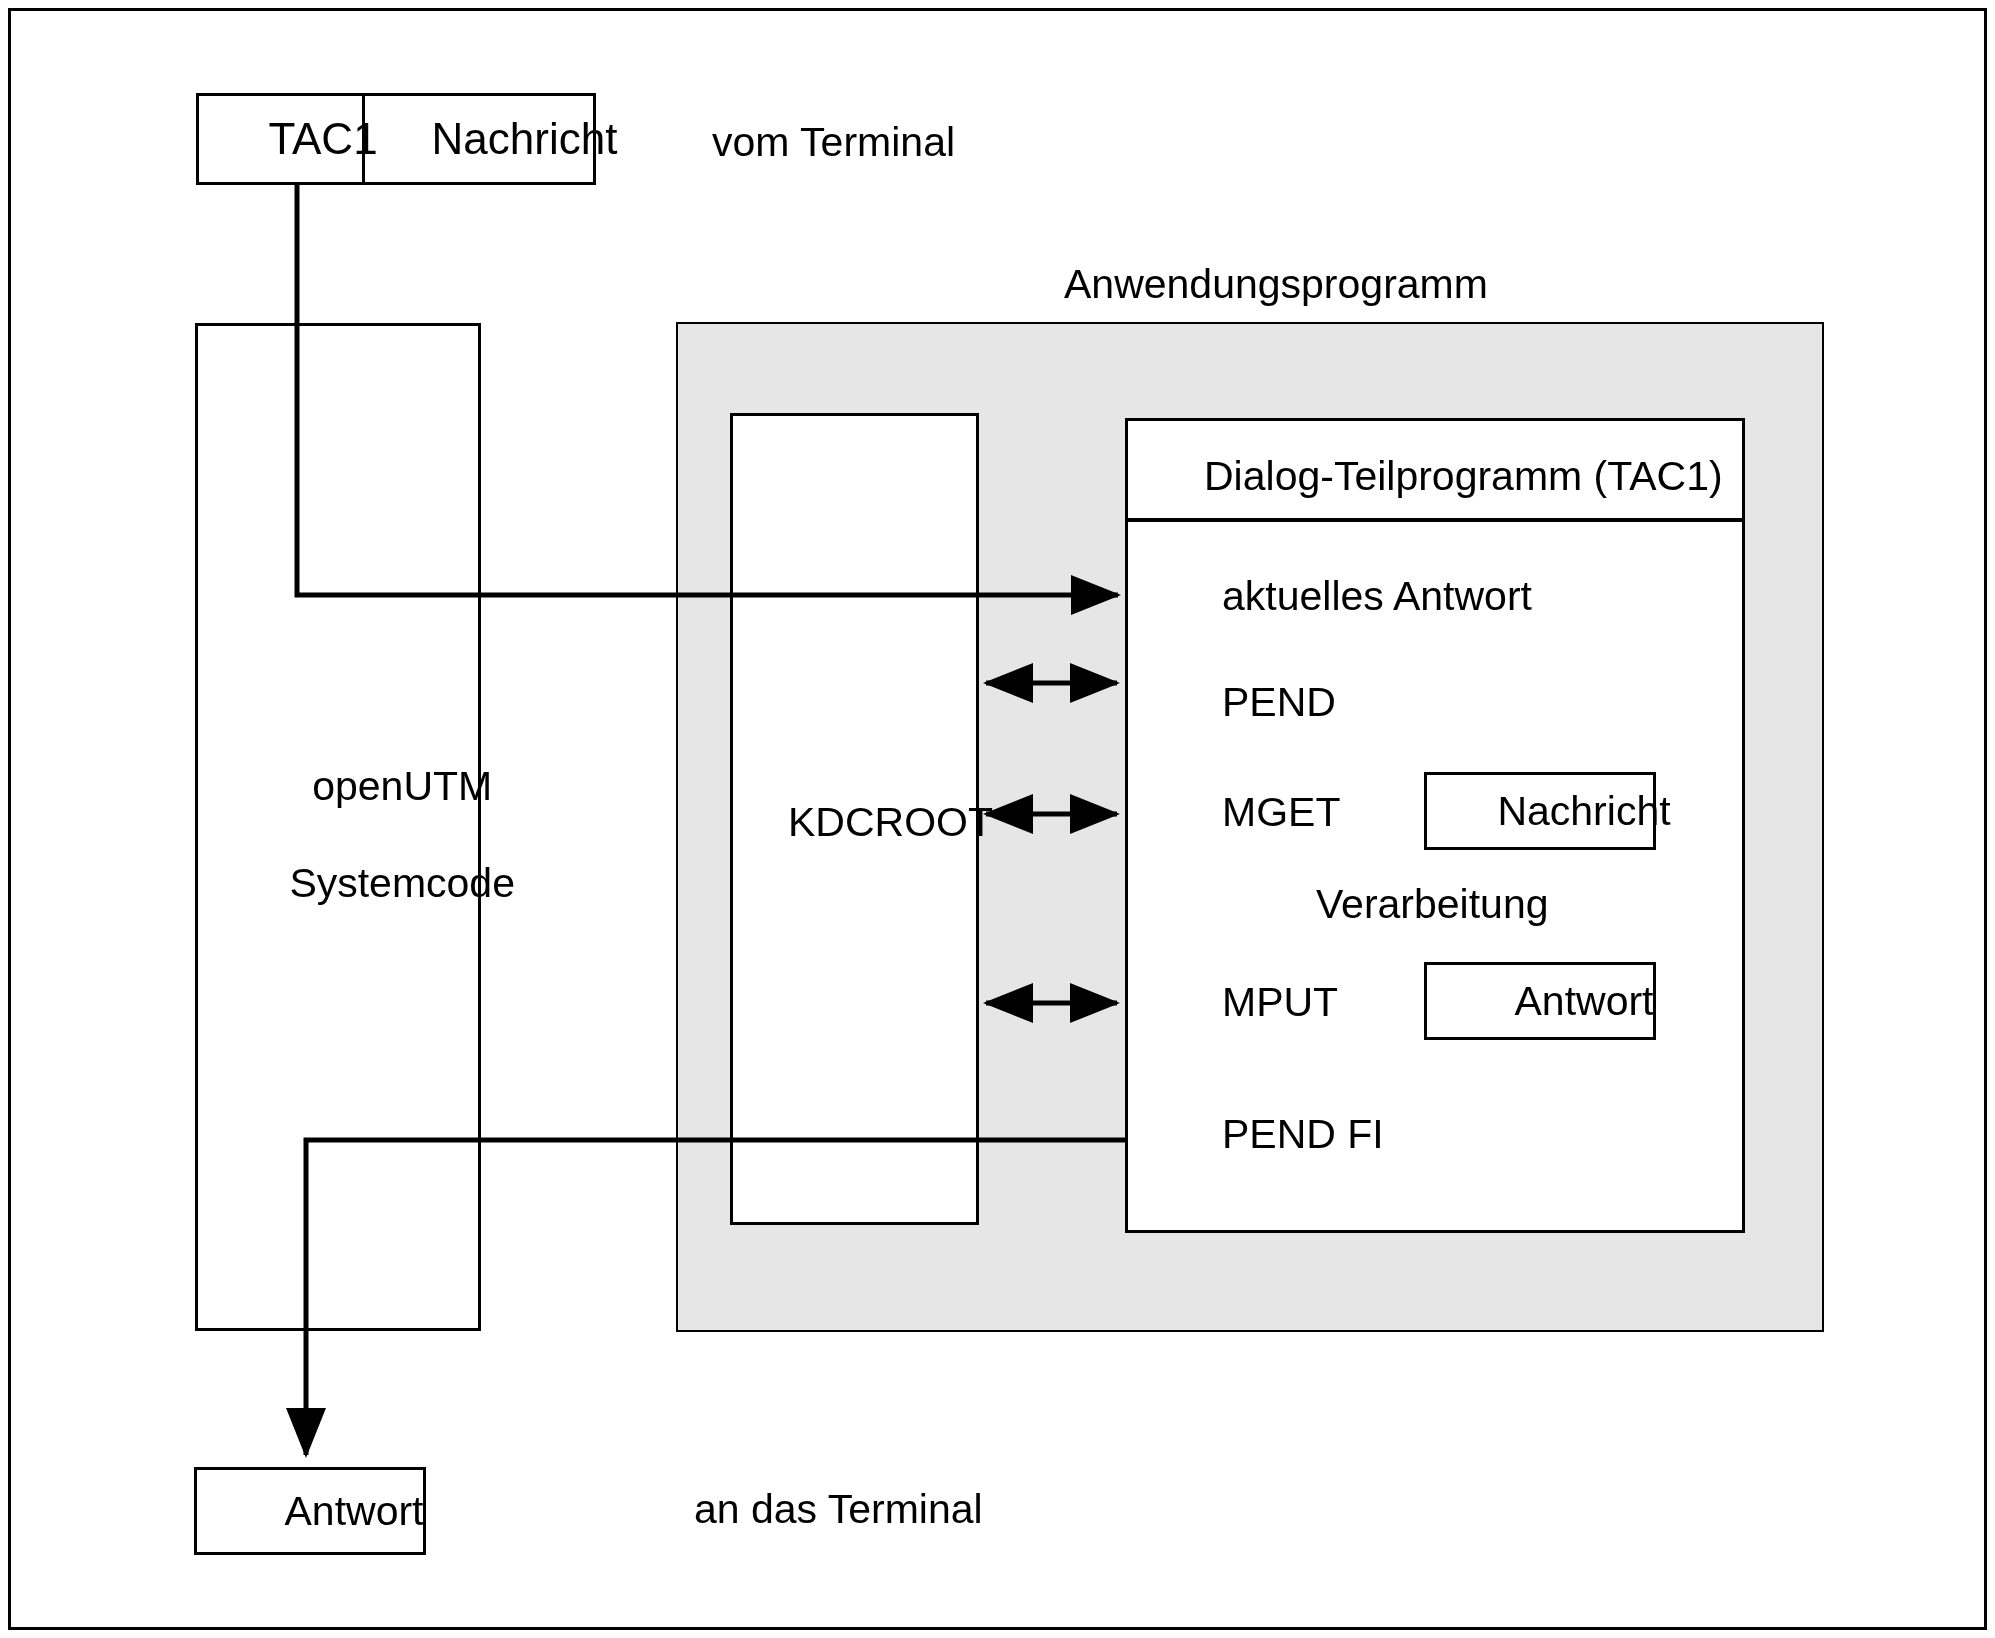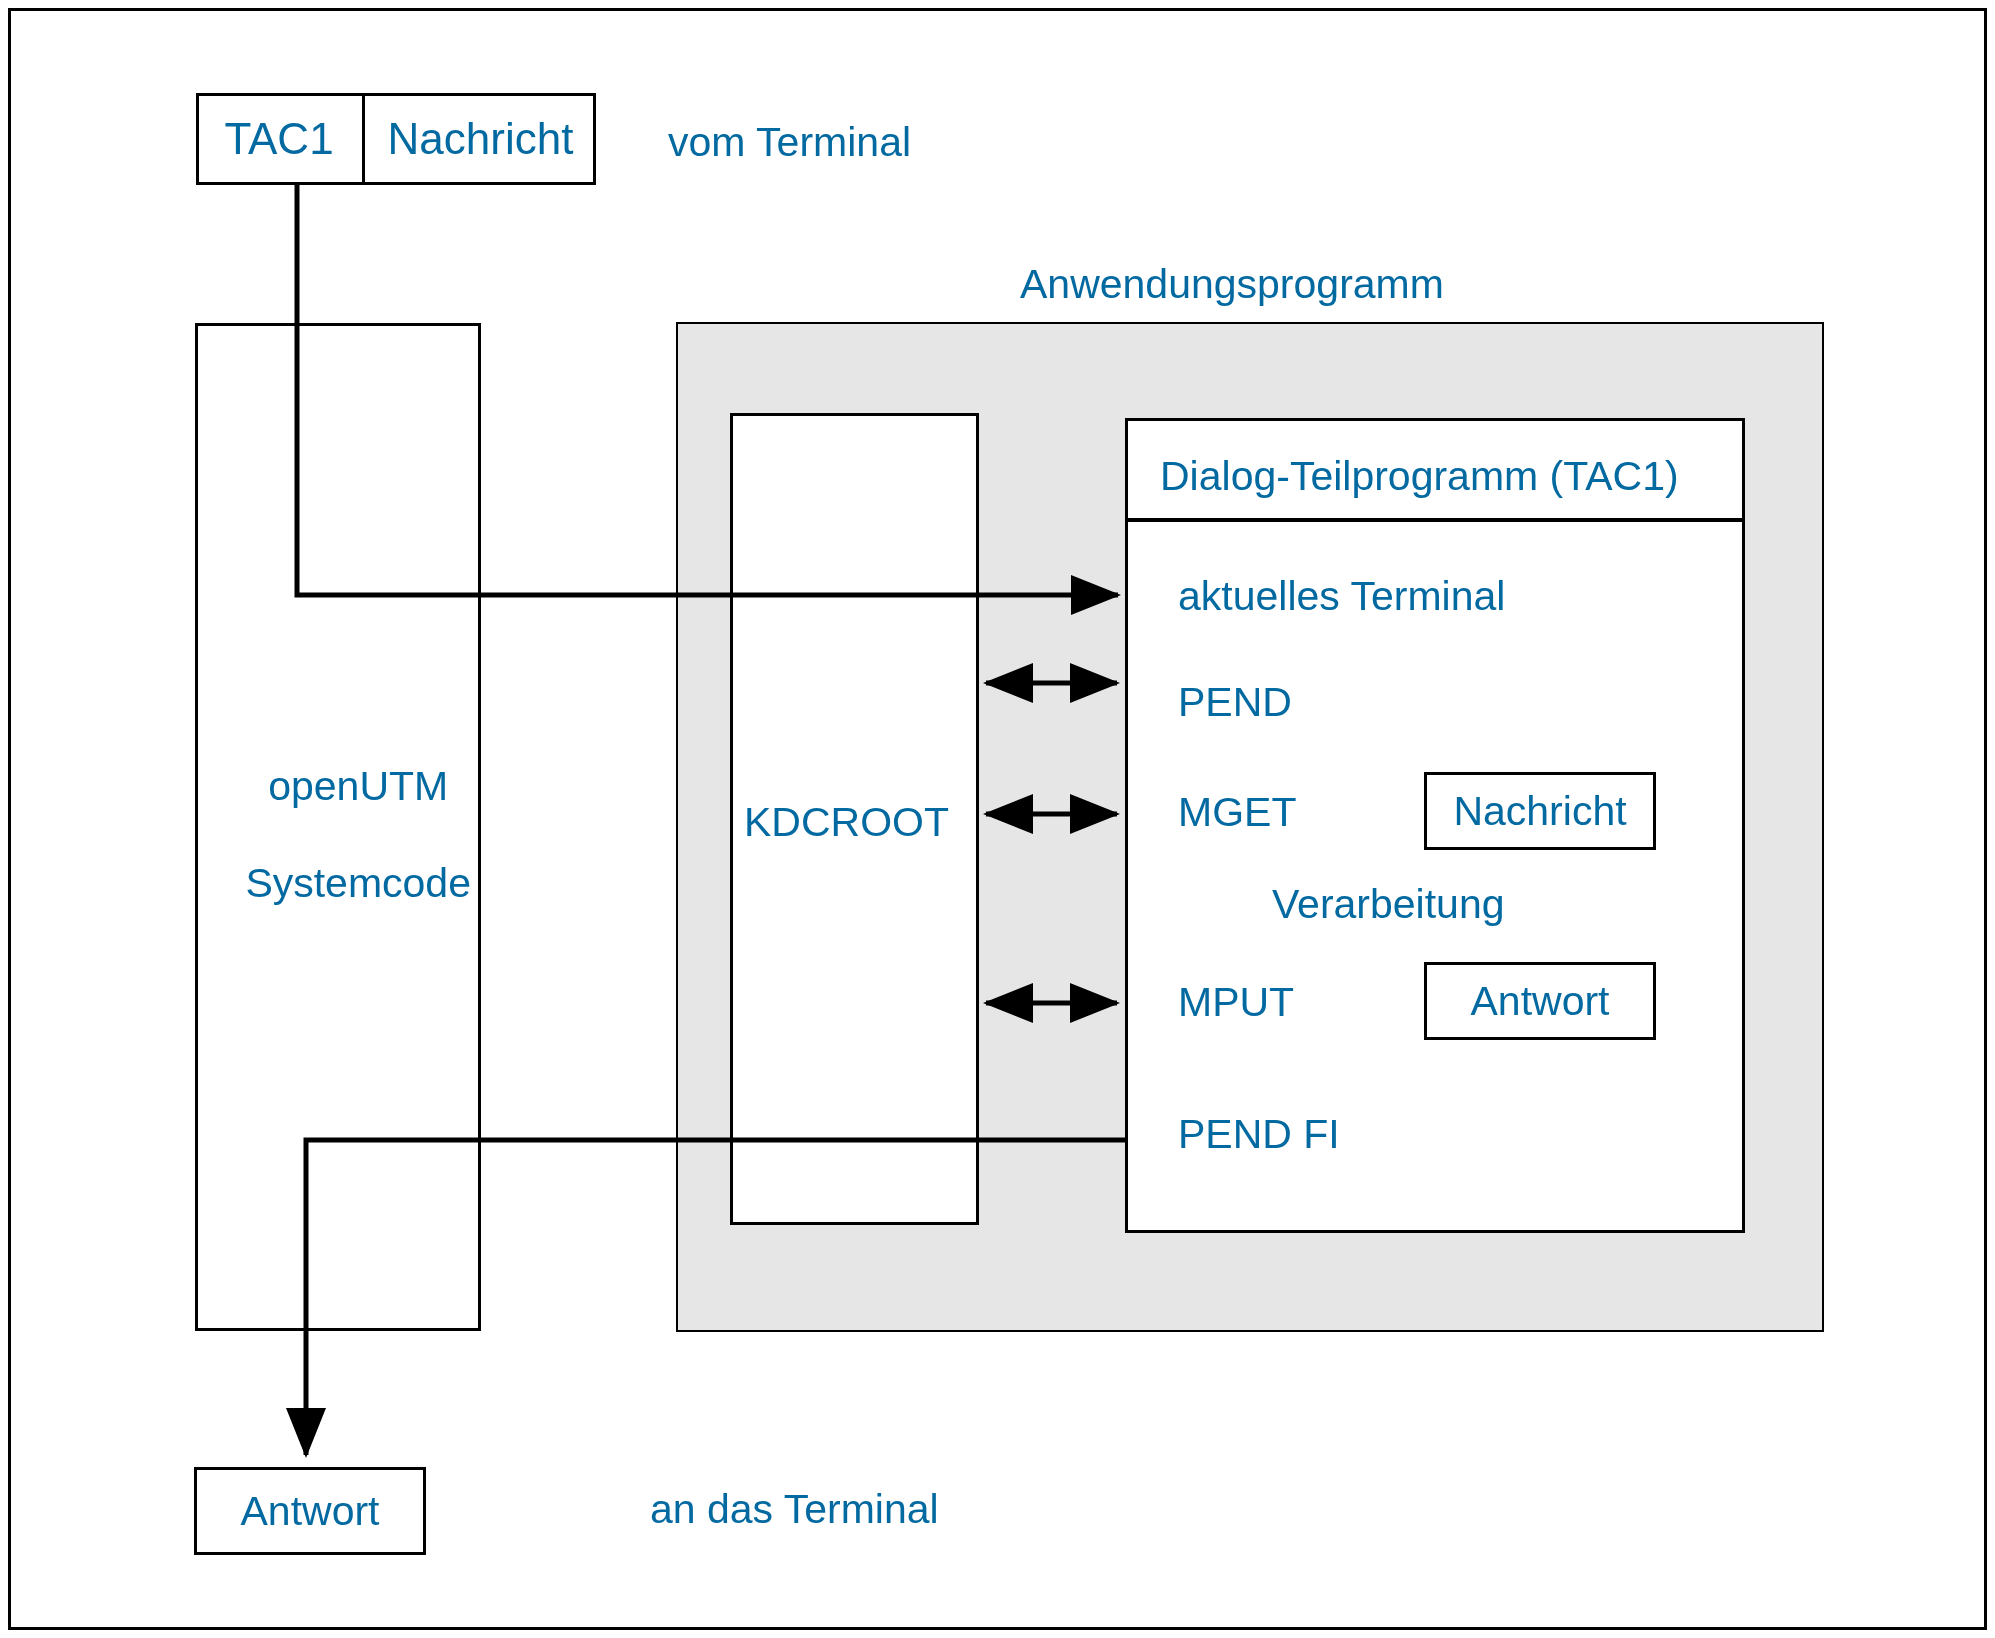--- a/index.html
+++ b/index.html
@@ -33,23 +33,24 @@
     background: #ffffff;
   }
   .gray-box {
     position: absolute;
     box-sizing: border-box;
     background: #e6e6e6;
     border: 2px solid #000000;
   }
   .lbl {
     position: absolute;
-    color: #0369a1;
+    color: #000000;
     white-space: pre;
     line-height: 1.18;
+    padding-left: 44px;
   }
   .centered {
     display: flex;
     align-items: center;
     justify-content: center;
     text-align: center;
   }
   svg.overlay {
     position: absolute;
     left: 0;
@@ -82,21 +83,21 @@
   <div class="box" style="left:730px; top:413px; width:249px; height:812px;"></div>
 
   <div class="lbl" style="left:744px; top:798px; font-size:41px;">KDCROOT</div>
 
   <div class="box" style="left:1125px; top:418px; width:620px; height:815px;"></div>
 
   <div class="lbl" style="left:1160px; top:452px; font-size:41px;">Dialog-Teilprogramm (TAC1)</div>
 
   <div style="position:absolute; left:1125px; top:518px; width:620px; height:4px; background:#000000;"></div>
 
-  <div class="lbl" style="left:1178px; top:572px; font-size:41px;">aktuelles Terminal</div>
+  <div class="lbl" style="left:1178px; top:572px; font-size:41px;">aktuelles Antwort</div>
 
   <div class="lbl" style="left:1178px; top:678px; font-size:41px;">PEND</div>
 
   <div class="lbl" style="left:1178px; top:788px; font-size:41px;">MGET</div>
 
   <div class="box" style="left:1424px; top:772px; width:232px; height:78px; border-width:3px;"></div>
   <div class="lbl centered" style="left:1424px; top:772px; width:232px; height:78px; font-size:41px;">Nachricht</div>
 
   <div class="lbl" style="left:1272px; top:880px; font-size:41px;">Verarbeitung</div>
 

